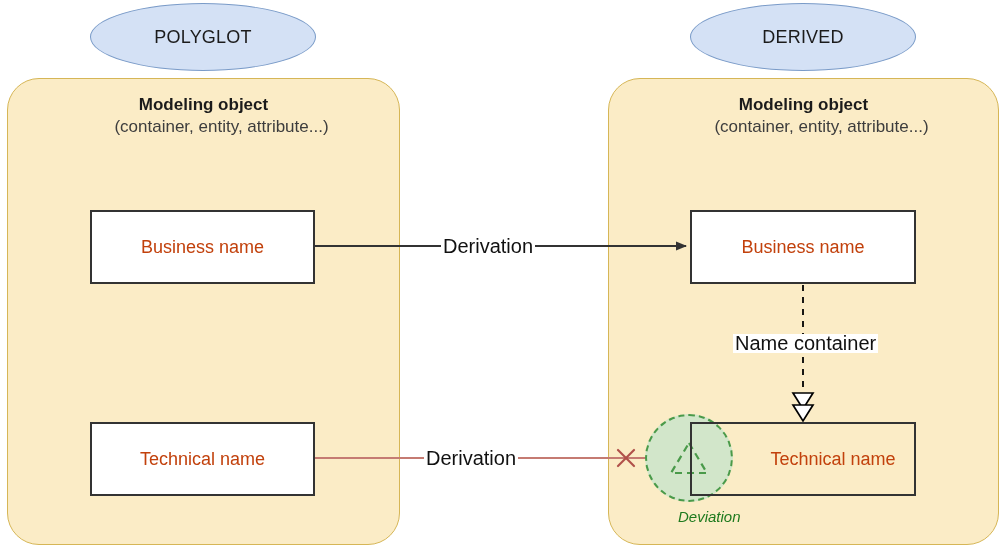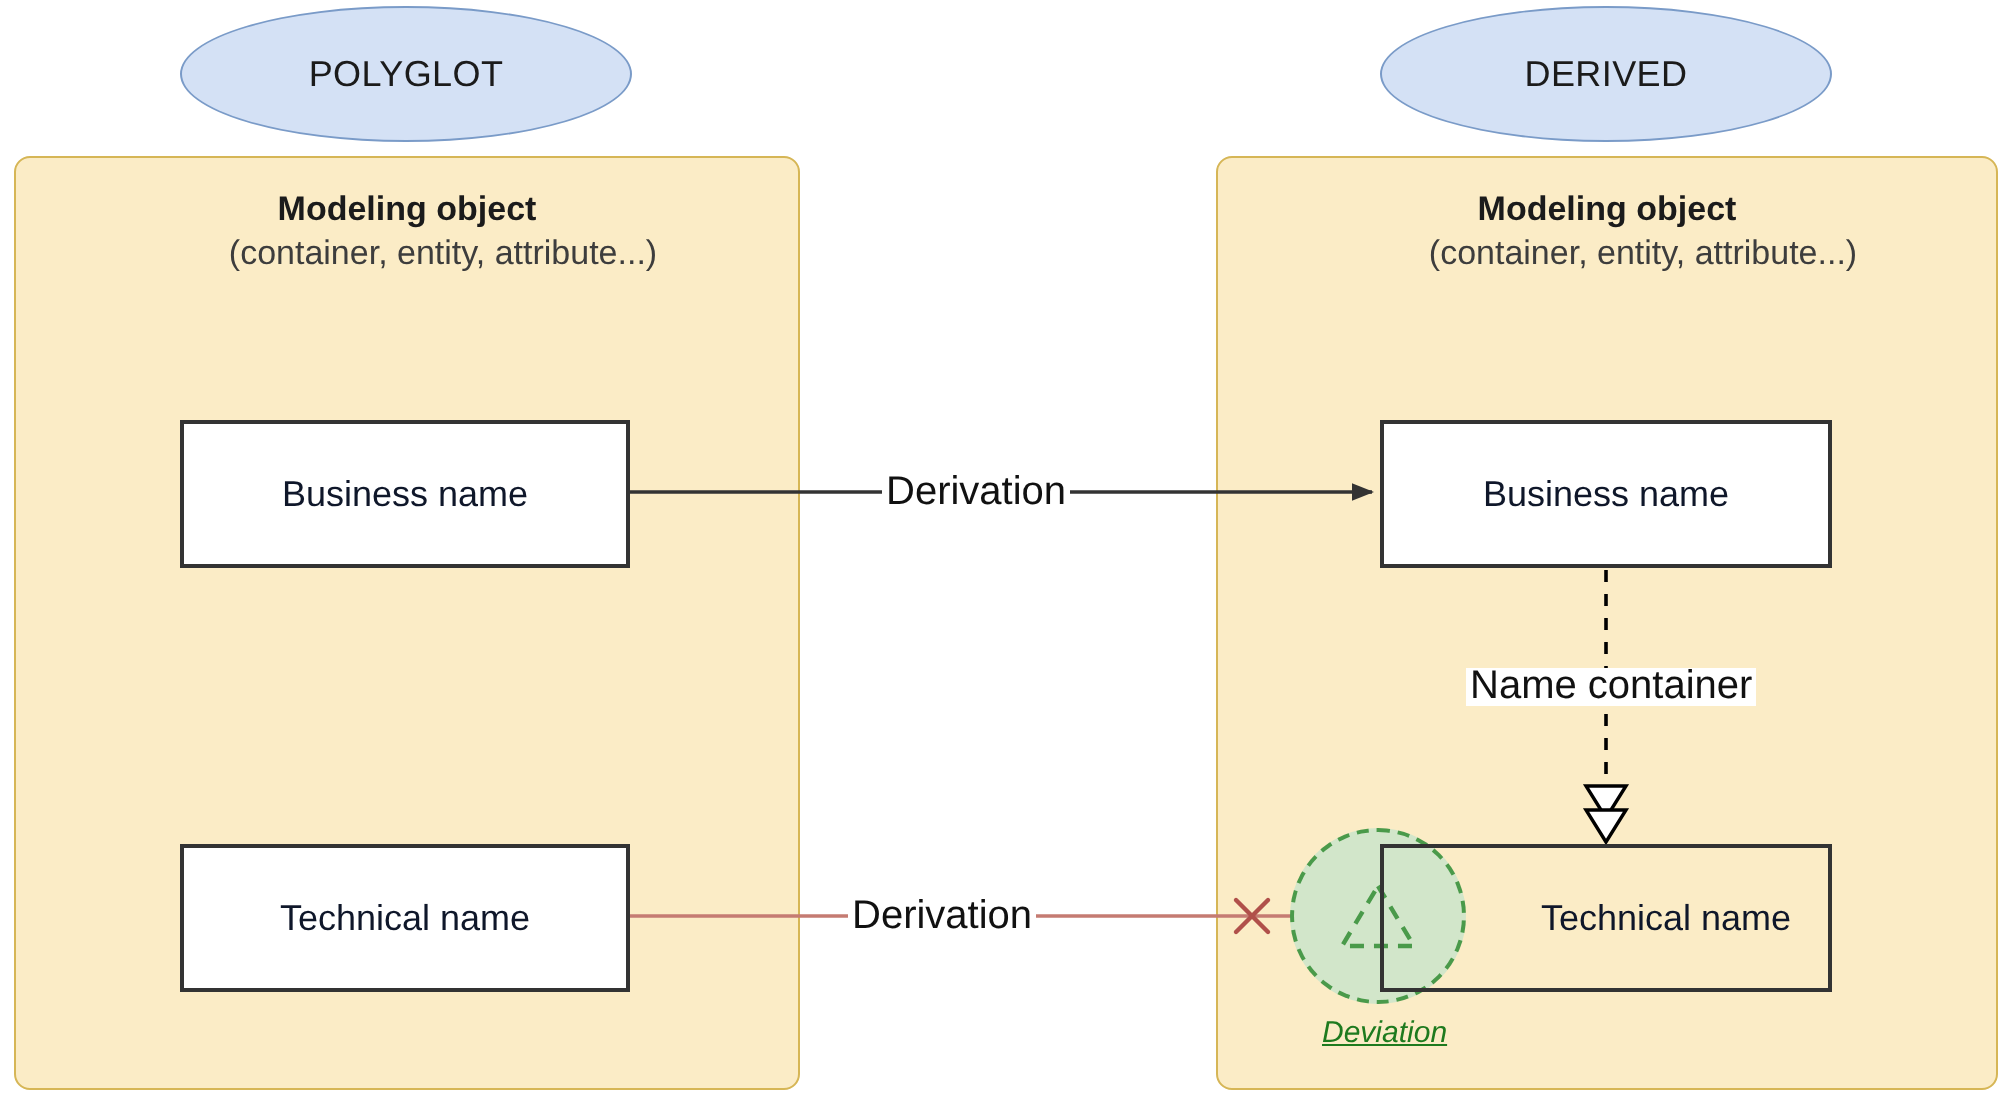--- a/index.html
+++ b/index.html
@@ -36,21 +36,21 @@
     font-size: 18px;
     color: #1b1b1b;
     letter-spacing: .2px;
     white-space: nowrap;
   }
 
   
   .container-box {
     background: #fbecc6;
     border: 1.6px solid #d6b656;
-    border-radius: 8px;
+    border-radius: 32px;
   }
   .container-title {
     position: absolute;
     left: 0;
     right: 0;
     text-align: center;
     line-height: 1.32;
     pointer-events: none;
   }
   .container-title .t1 {
@@ -69,21 +69,21 @@
   
   .name-box {
     background: #ffffff;
     border: 2px solid #333333;
     display: flex;
     align-items: center;
     justify-content: center;
   }
   .name-box span {
     font-size: 18px;
-    color: #0f172a;
+    color: #c2410c;
     white-space: nowrap;
   }
 
   
   .edge-label {
     position: absolute;
     background: #ffffff;
     font-size: 20px;
     color: #111111;
     white-space: nowrap;
@@ -188,15 +188,15 @@
   <div class="abs name-box" style="left:690px; top:422px; width:226px; height:74px; background:transparent;">
     <span style="position:relative; left:30px;">Technical name</span>
   </div>
 
   <div class="edge-label" style="left:441px; top:237px;">Derivation</div>
 
   <div class="edge-label" style="left:424px; top:449px;">Derivation</div>
 
   <div class="edge-label" style="left:733px; top:334px;">Name container</div>
 
-  <div class="deviation-caption" style="left:661px; top:508px;text-decoration:underline;">Deviation</div>
+  <div class="deviation-caption" style="left:678px; top:508px;">Deviation</div>
 
 </div>
 
 </body></html>

